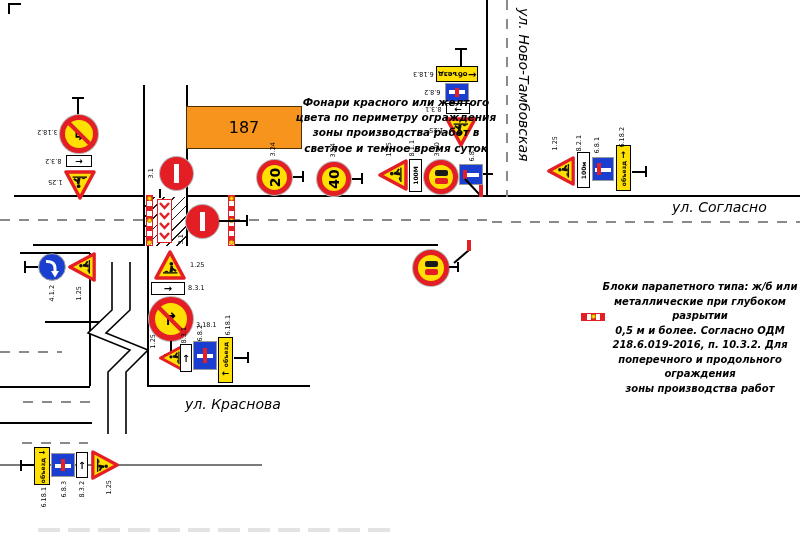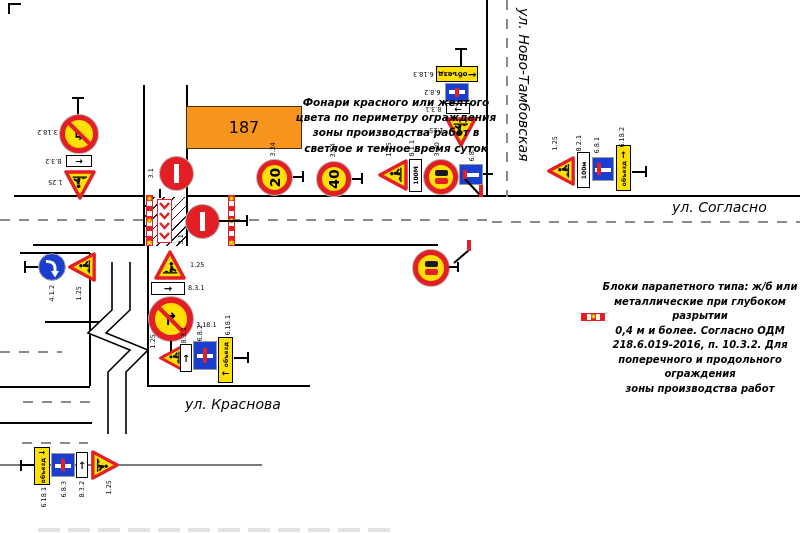--- a/index.html
+++ b/index.html
@@ -310,21 +310,21 @@
       <use href="#tri125"></use>
     </svg>
   <div class="lbl lblv" style="left:102px;top:484px">1.25</div>
 
   <div class="note" style="left:290px;top:95px;width:212px;text-align:center">Фонари красного или желтого
 цвета по периметру ограждения
 зоны производства работ в
 светлое и темное время суток</div>
   <div class="note" style="left:600px;top:280px;width:200px;text-align:center;font-size:10px">Блоки парапетного типа: ж/б или
 металлические при глубоком разрытии
-0,4 м и более. Согласно ОДМ
+0,5 м и более. Согласно ОДМ
 218.6.019-2016, п. 10.3.2. Для
 поперечного и продольного ограждения
 зоны производства работ</div>
 
   <div style="position:absolute;left:581px;top:313px;width:24px;height:8px;background:repeating-linear-gradient(90deg,#E31E24 0 5px,#fff 5px 9px);border:1px solid #E31E24;box-sizing:border-box"></div>
   <div class="lamp" style="left:591px;top:314px"></div>
 
   <div class="street" style="left:516px;top:8px;writing-mode:vertical-rl;height:200px">ул. Ново-Тамбовская</div>
   <div class="street" style="left:672px;top:199px">ул. Согласно</div>
   <div class="street" style="left:185px;top:396px">ул. Краснова</div>

